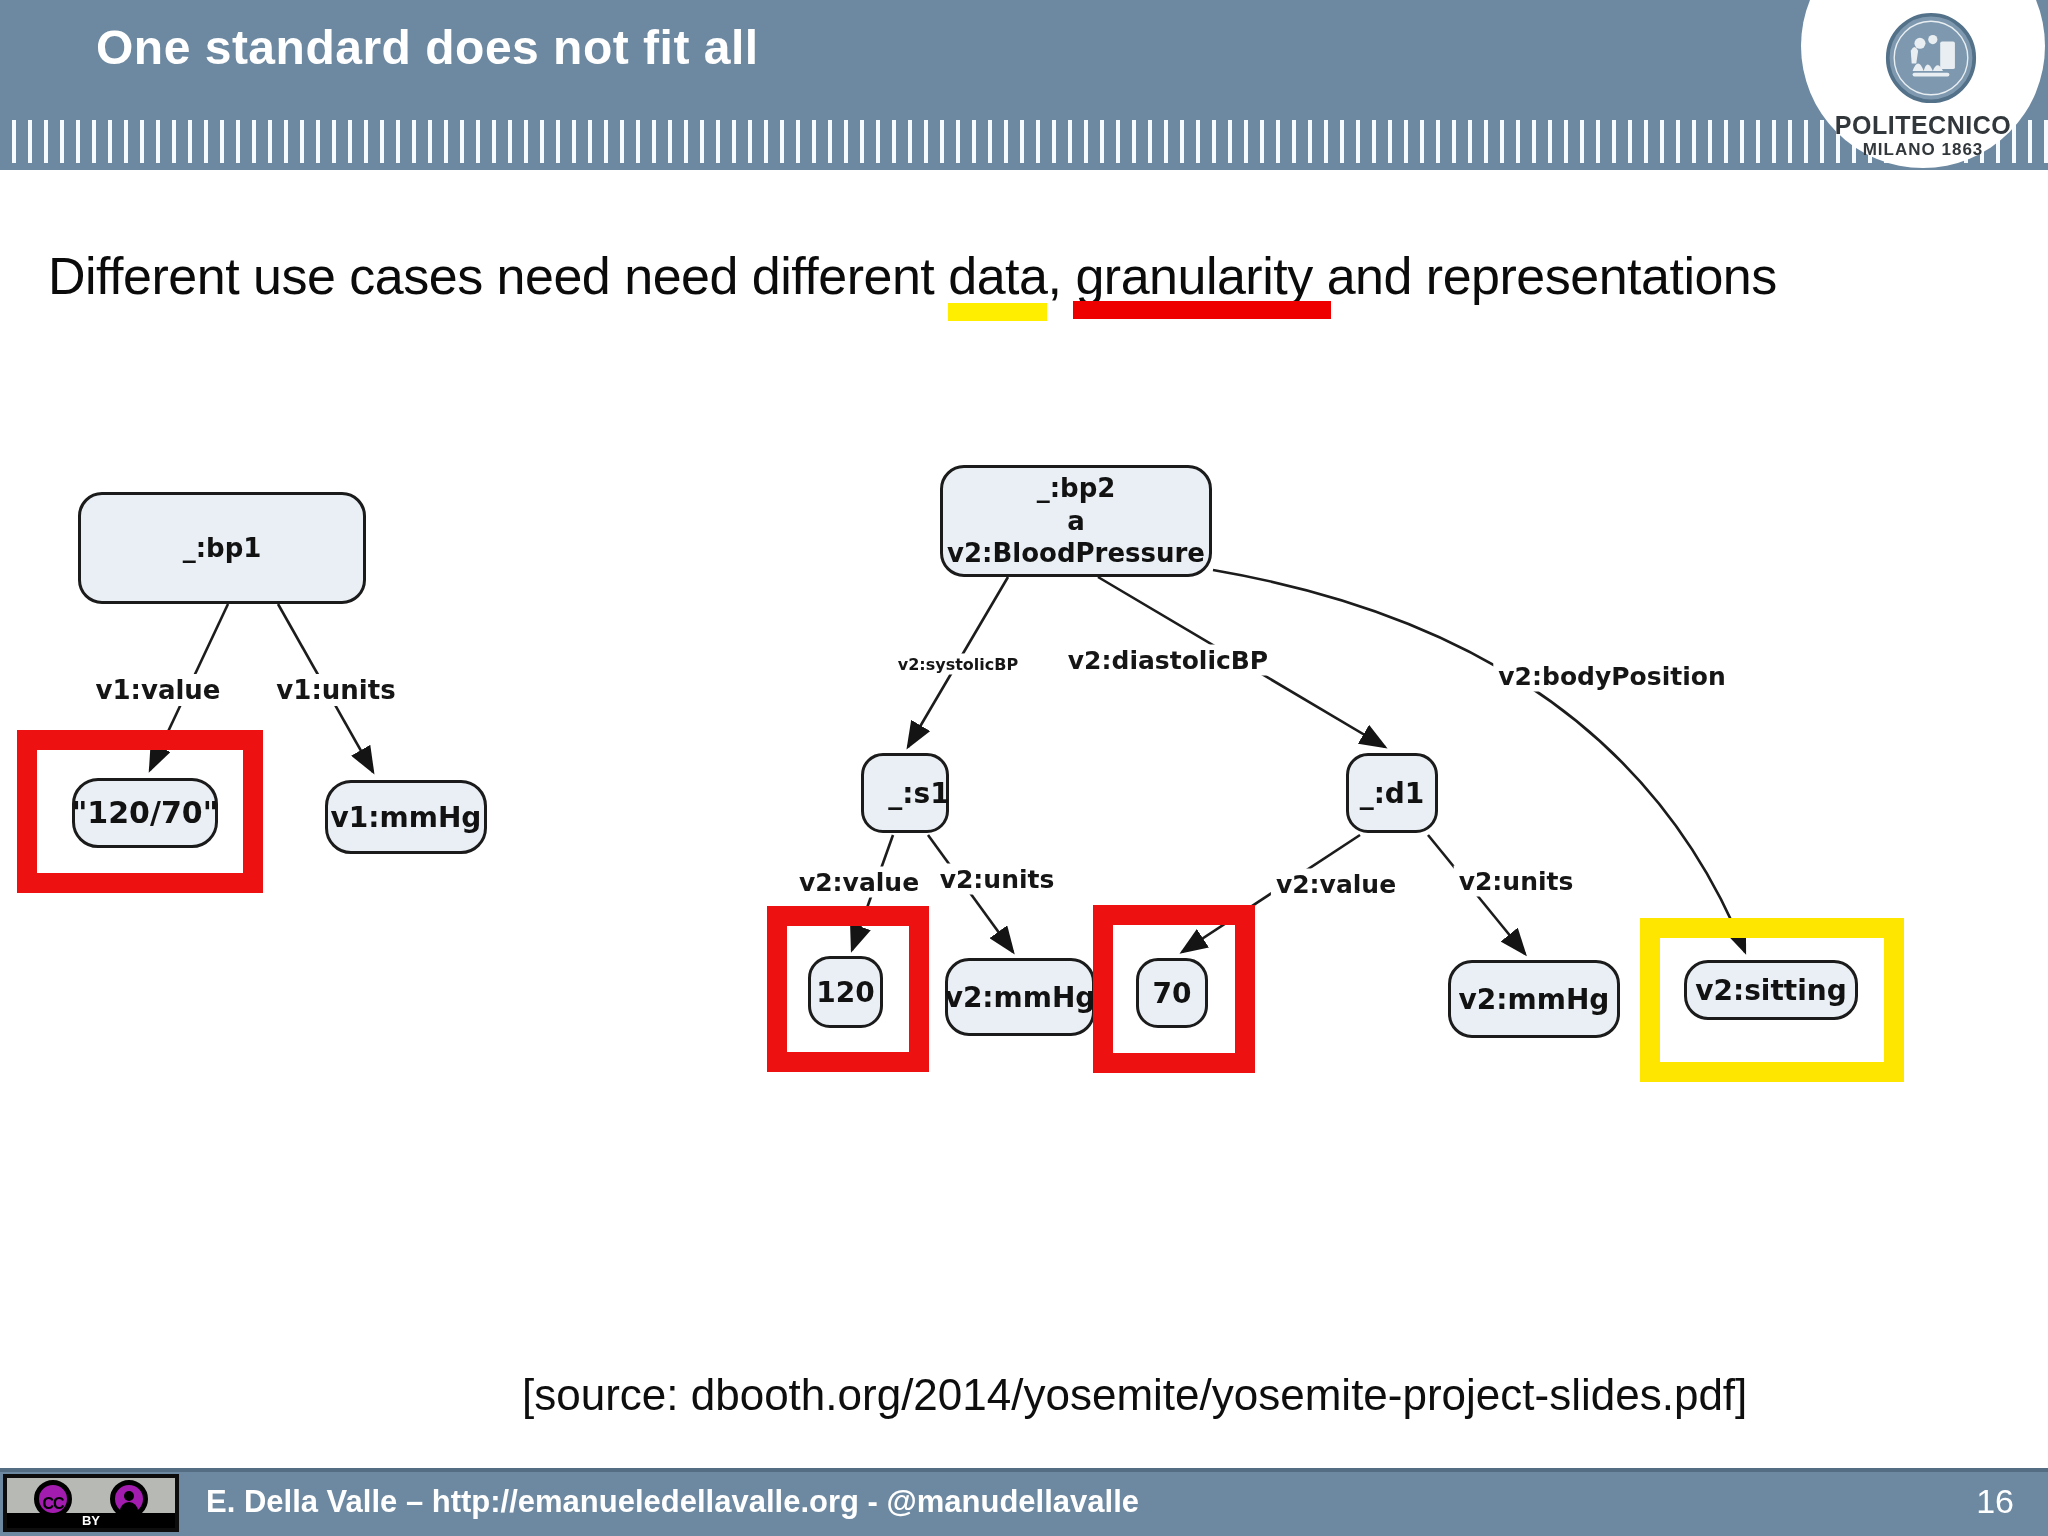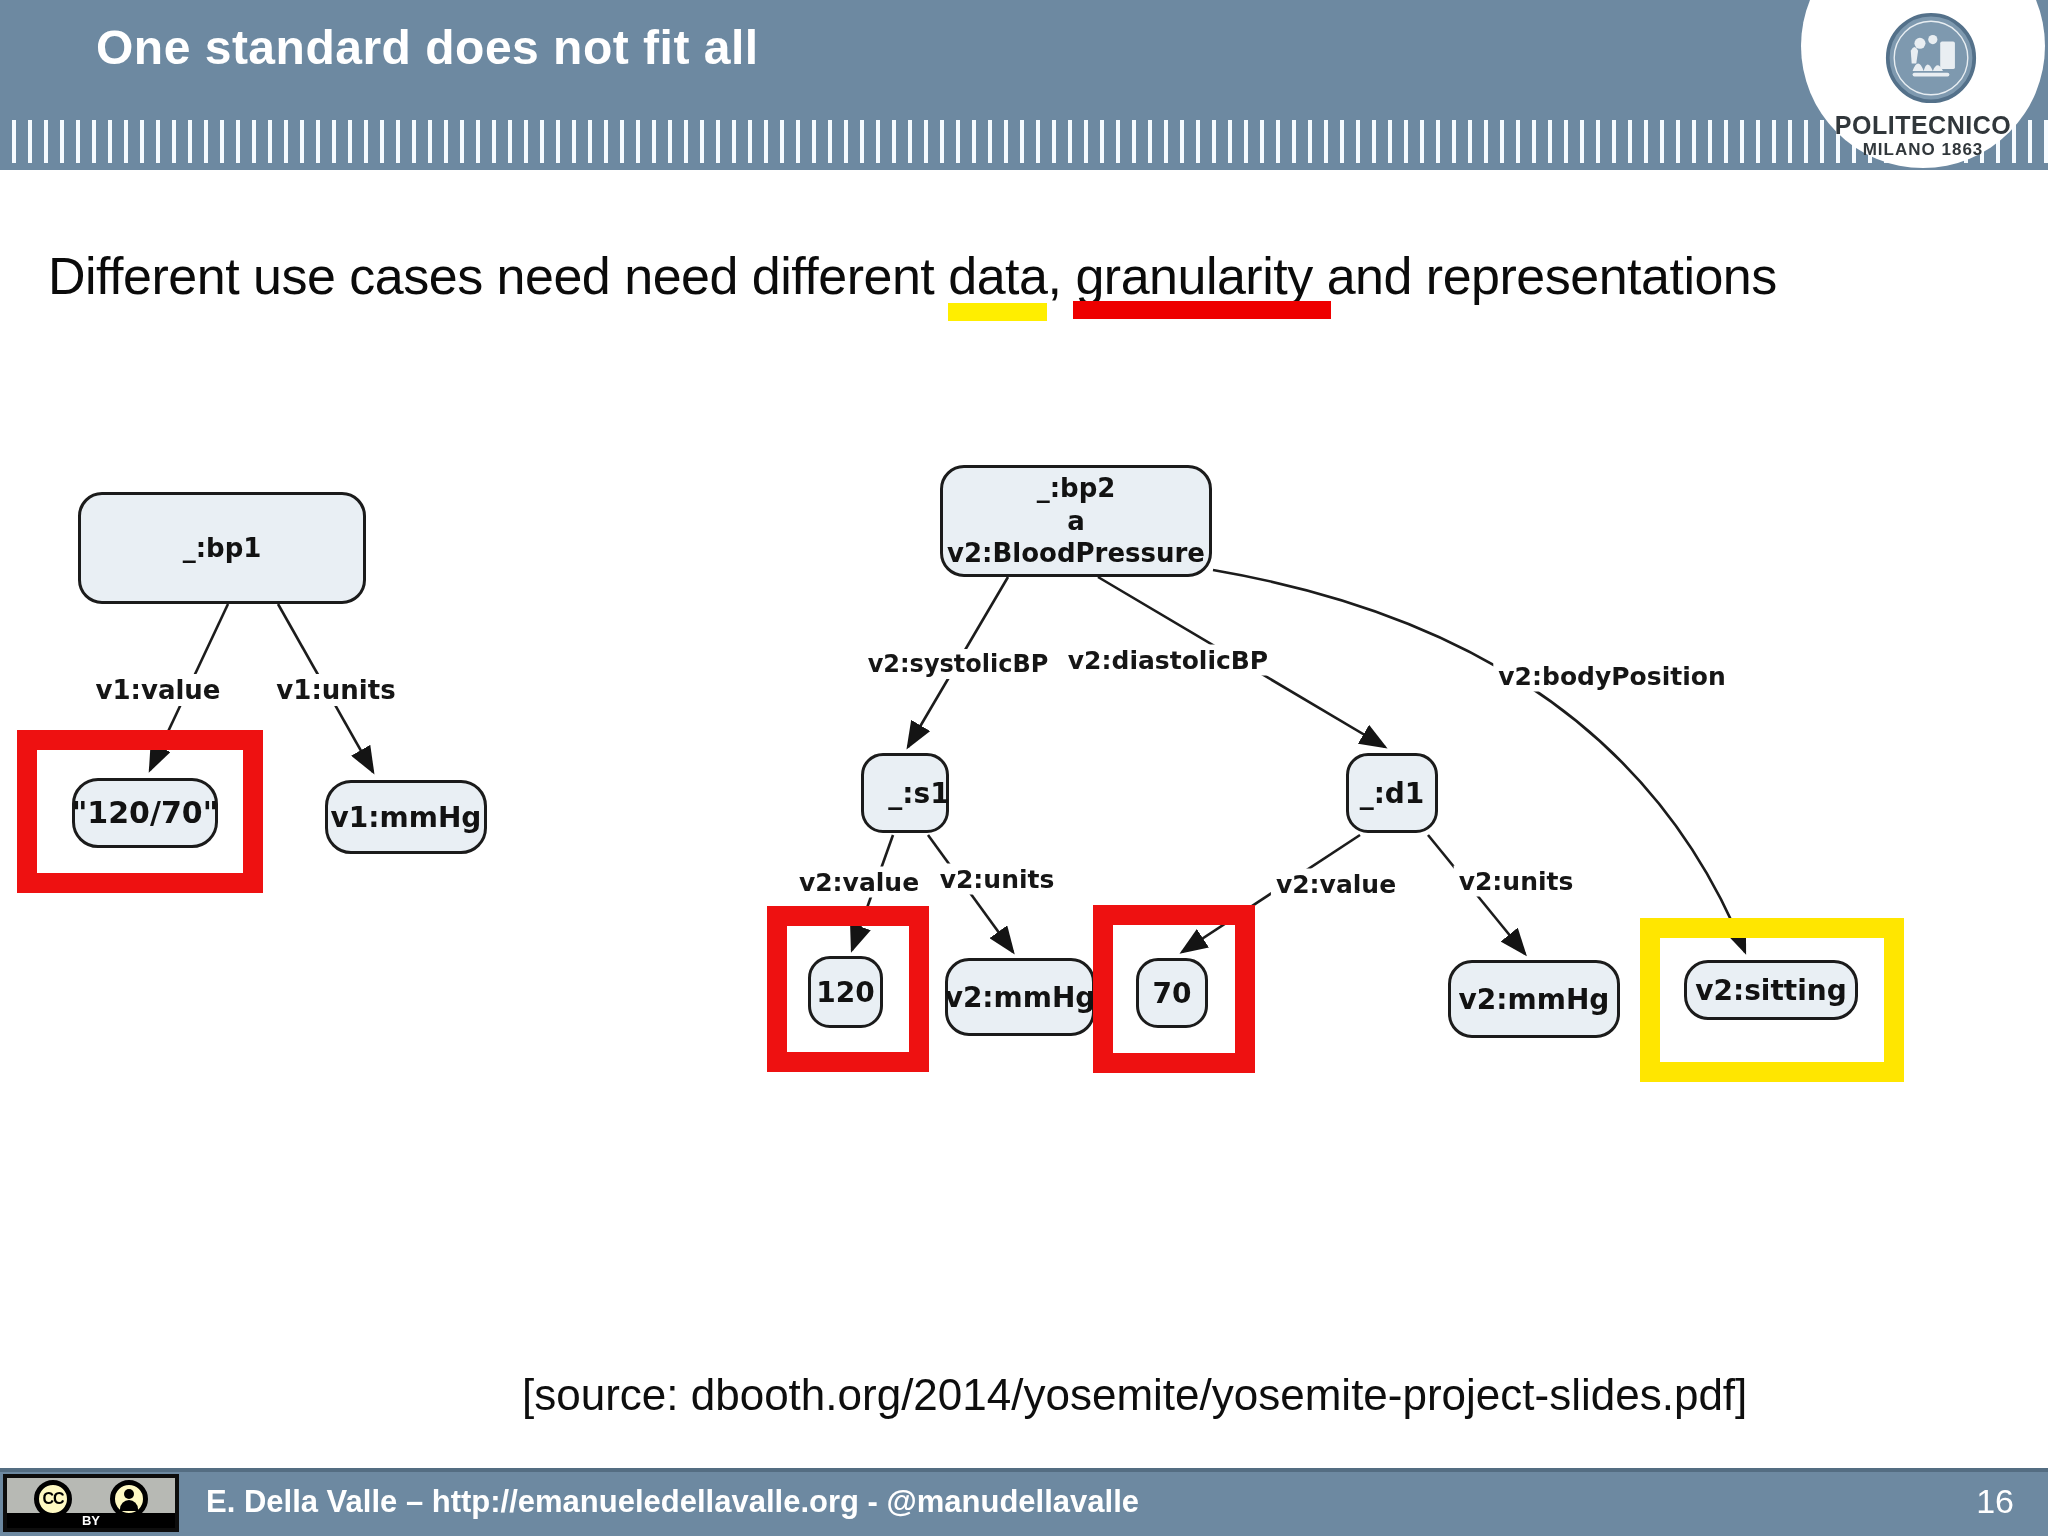--- a/index.html
+++ b/index.html
@@ -49,22 +49,22 @@
   .source{position:absolute;left:522px;top:1370px;font-size:44px;color:#0e0e0e;z-index:2;white-space:nowrap;}
   .footer{position:absolute;left:0;bottom:0;width:2048px;height:64px;background:var(--bar,#6d89a1);
      border-top:4px solid #546d82;box-sizing:content-box;z-index:2;}
   .footer-text{position:absolute;left:206px;top:12px;font-size:31px;font-weight:bold;color:#ffffff;white-space:nowrap;}
   .page-number{position:absolute;right:34px;top:10px;font-size:34px;color:#ffffff;}
 
   .cc-badge{position:absolute;left:3px;top:1474px;width:176px;height:58px;background:#b7b9b4;
      border:4px solid #0d0d0d;box-sizing:border-box;z-index:7;}
   .cc-icons{position:absolute;left:0;top:0;right:0;height:36px;display:flex;align-items:center;
      justify-content:space-around;padding:0 8px;}
-  .cc-circle{width:38px;height:38px;border-radius:50%;background:#fef9c3;border:5px solid #000;
-     box-sizing:border-box;display:flex;align-items:center;justify-content:center;margin-top:6px;}
+  .cc-circle{width:38px;height:38px;border-radius:50%;background:#a21caf;border:5px solid #000;
+     box-sizing:border-box;display:flex;align-items:flex-end;justify-content:center;margin-top:6px;}
   .cc-text{font-weight:bold;font-size:16px;color:#000;letter-spacing:-1px;font-family:"Liberation Sans",sans-serif;}
   .person-head{width:10px;height:10px;border-radius:50%;background:#000;margin:2px auto 0;}
   .person-body{width:18px;height:11px;background:#000;border-radius:9px 9px 0 0;margin:1px auto 0;}
   .cc-by-strip{position:absolute;left:0;right:0;bottom:0;height:15px;background:#000000;
      display:flex;align-items:center;justify-content:center;}
   .cc-by-label{color:#fff;font-size:13px;font-weight:bold;line-height:1;}
 </style>
 </head>
 <body>
 
@@ -118,21 +118,21 @@
   <div class="glabel" style="left:158px;top:690px;font-size:26px;">v1:value</div>
   <div class="glabel" style="left:336px;top:690px;font-size:26px;">v1:units</div>
   <div class="gnode" style="left:72px;top:778px;width:146px;height:70px;font-size:30px;border-radius:26px;">"120/70"</div>
   <div class="gnode" style="left:325px;top:780px;width:162px;height:74px;font-size:28px;border-radius:26px;">v1:mmHg</div>
   <div class="hlbox hl-red" style="left:17px;top:730px;width:246px;height:163px;"></div>
 
   <div class="gnode" style="left:940px;top:465px;width:272px;height:112px;font-size:26px;border-radius:24px;">
     <div>_:bp2</div>
     <div>a v2:BloodPressure</div>
   </div>
-  <div class="glabel" style="left:958px;top:664px;font-size:24px;">v2:systolicBP</div>
+  <div class="glabel" style="left:958px;top:664px;font-size:16px;">v2:systolicBP</div>
   <div class="glabel" style="left:1168px;top:660px;font-size:25px;">v2:diastolicBP</div>
   <div class="glabel" style="left:1612px;top:676px;font-size:25px;">v2:bodyPosition</div>
 
   <div class="gnode" style="left:861px;top:753px;width:88px;height:80px;font-size:28px;border-radius:22px;padding-left:28px;">_:s1</div>
   <div class="gnode" style="left:1346px;top:753px;width:92px;height:80px;font-size:28px;border-radius:22px;">_:d1</div>
 
   <div class="glabel" style="left:859px;top:882px;font-size:25px;">v2:value</div>
   <div class="glabel" style="left:997px;top:879px;font-size:25px;">v2:units</div>
   <div class="glabel" style="left:1336px;top:884px;font-size:25px;">v2:value</div>
   <div class="glabel" style="left:1516px;top:881px;font-size:25px;">v2:units</div>

